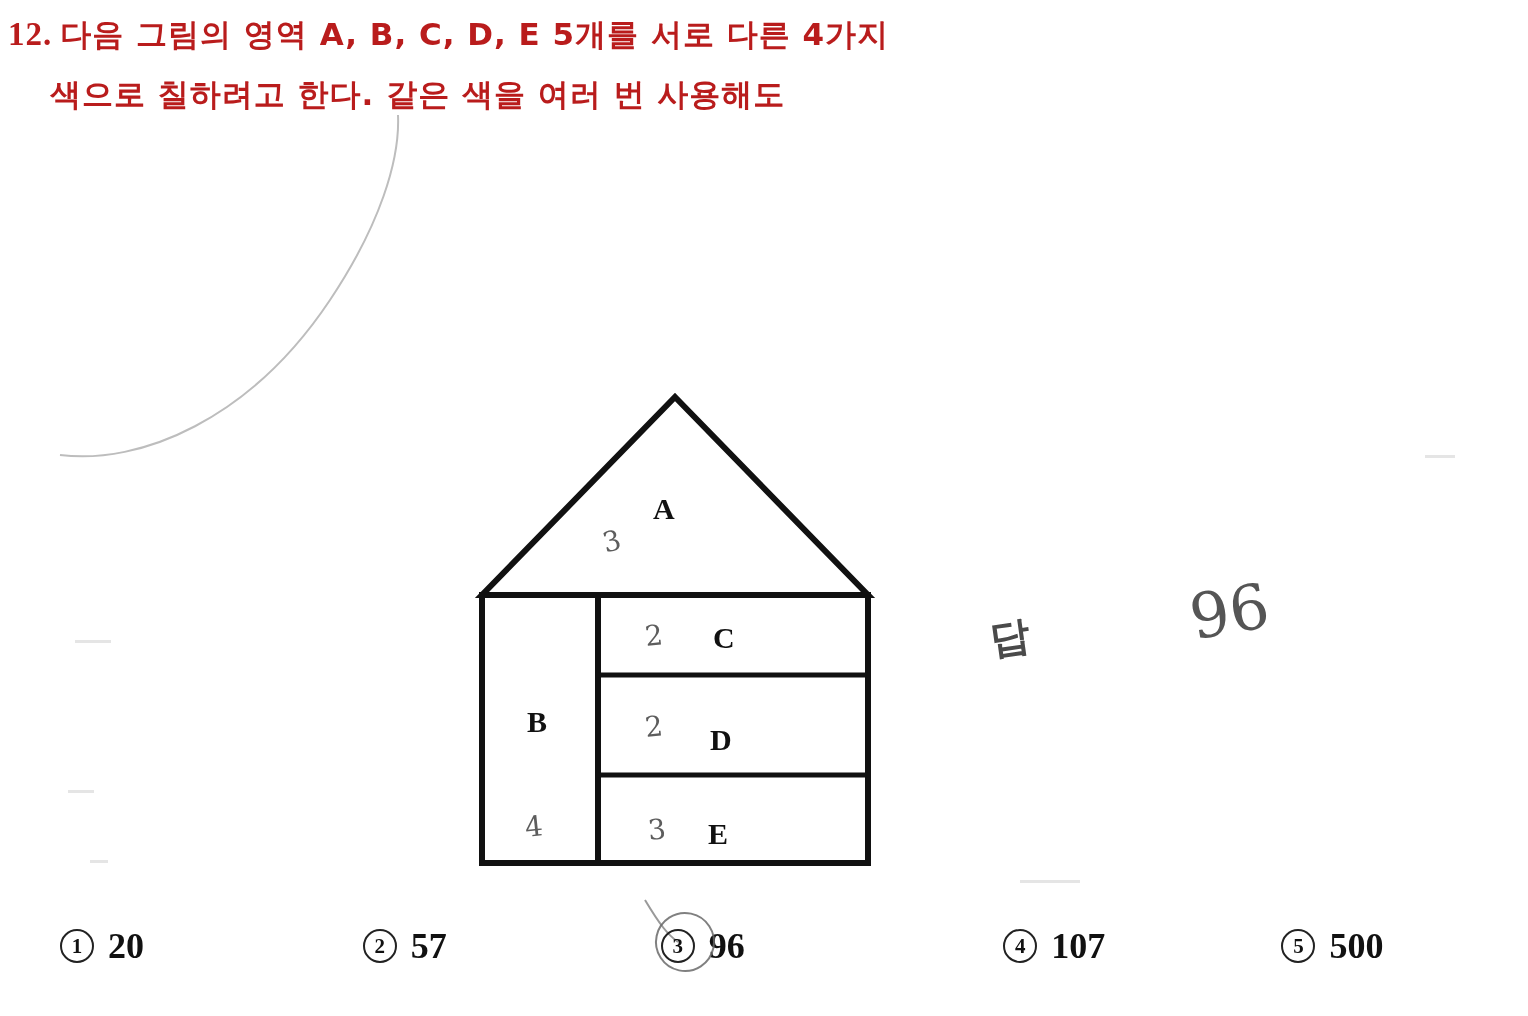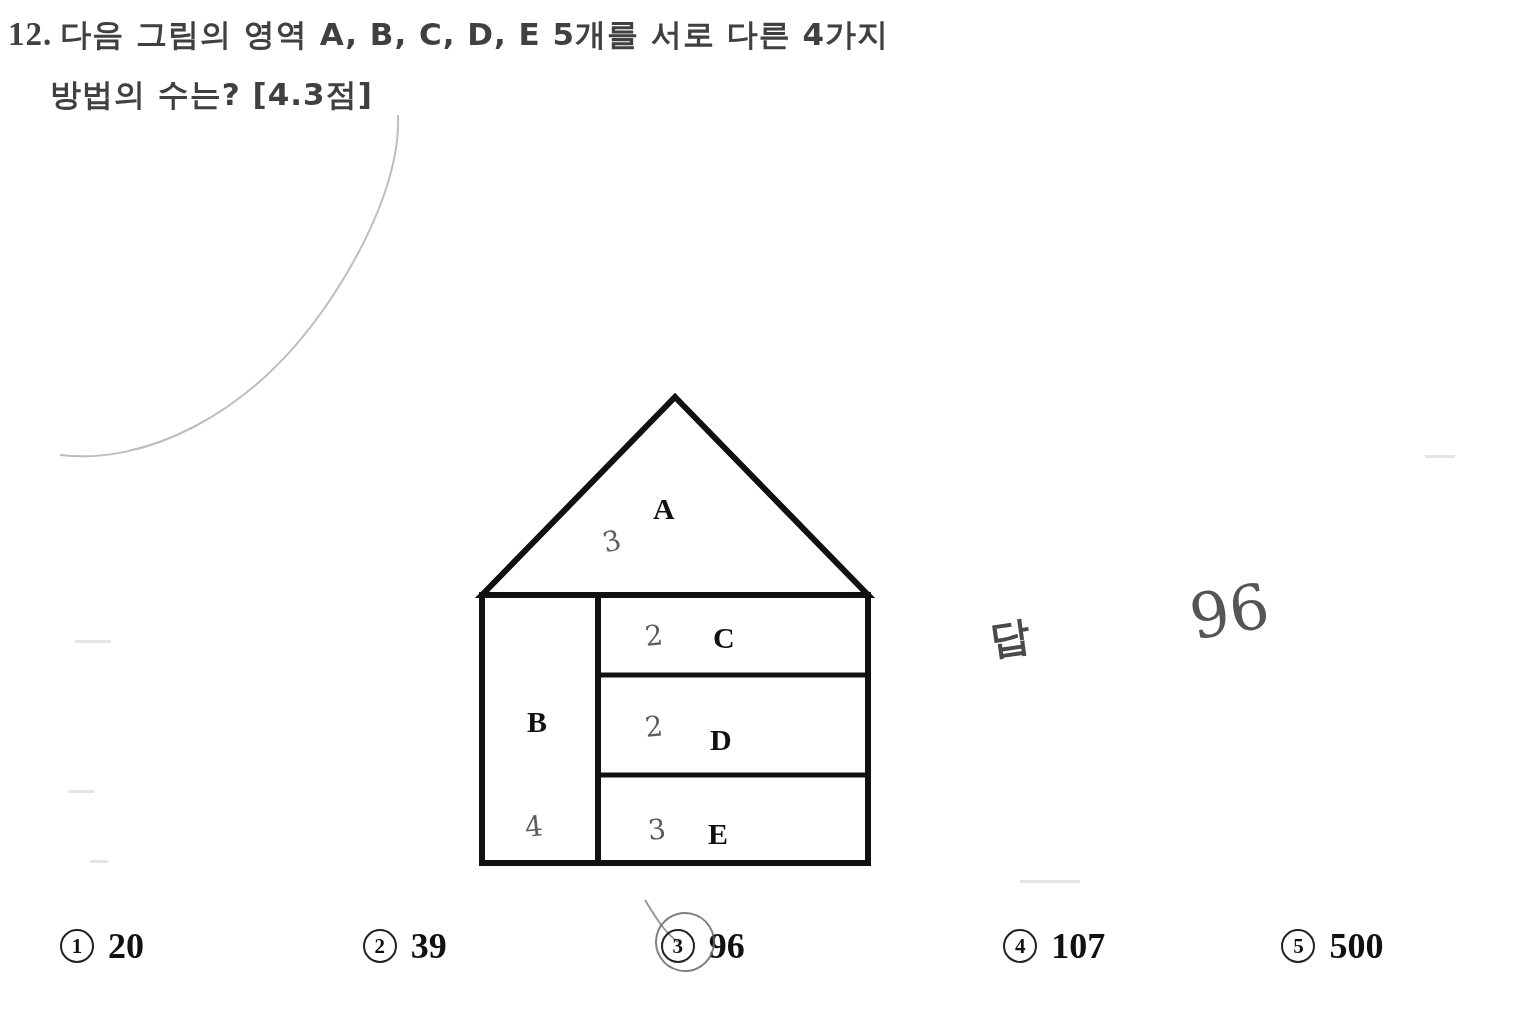--- a/index.html
+++ b/index.html
@@ -23,21 +23,21 @@
     top: 4px;
     width: 1480px;
   }
   .q-line {
     font-family: "DejaVu Sans", sans-serif;
     font-size: 31px;
     font-weight: 700;
     letter-spacing: 1px;
     line-height: 60px;
     white-space: nowrap;
-    color: #404040;
+    color: #b91c1c;
     -webkit-font-smoothing: none;
   }
   .q-line.indent { padding-left: 42px; }
   #q-number {
     display: inline-block;
     font-family: "Liberation Serif", serif;
     font-weight: 700;
     font-size: 33px;
     margin-right: 8px;
   }
@@ -169,21 +169,21 @@
 <div class="speck" style="left:75px; top:640px; width:36px; height:3px;"></div>
 <div class="speck" style="left:68px; top:790px; width:26px; height:3px;"></div>
 <div class="speck" style="left:90px; top:860px; width:18px; height:3px;"></div>
 <div class="speck" style="left:1425px; top:455px; width:30px; height:3px;"></div>
 <div class="speck" style="left:1020px; top:880px; width:60px; height:3px;"></div>
 
 <div id="question-block">
   <div class="q-line">
     <span id="q-number">12.</span><span>다음 그림의 영역 A, B, C, D, E 5개를 서로 다른 4가지</span>
   </div>
-  <div class="q-line indent">방법의 수는? [4.3점]</div>
+  <div class="q-line indent">색으로 칠하려고 한다. 같은 색을 여러 번 사용해도</div>
 </div>
 
 <div id="figure">
   <svg width="420" height="490" viewBox="0 0 420 490">
 
     <polygon points="205,12 398,210 12,210" fill="none" stroke="#111" stroke-width="6"></polygon>
     <rect x="12" y="210" width="386" height="268" fill="none" stroke="#111" stroke-width="6"></rect>
 
     <line x1="128" y1="210" x2="128" y2="478" stroke="#111" stroke-width="6"></line>
 
@@ -207,21 +207,21 @@
 <div id="answer-mark">답</div>
 <div id="answer-number">96</div>
 
 <div id="choices">
   <div class="choice" id="choice-1">
     <span class="circ">1</span>
     <span>20</span>
   </div>
   <div class="choice" id="choice-2">
     <span class="circ">2</span>
-    <span>39</span>
+    <span>57</span>
   </div>
   <div class="choice" id="choice-3">
     <span class="circ">3</span>
     <span>96</span>
   </div>
   <div class="choice" id="choice-4">
     <span class="circ">4</span>
     <span>107</span>
   </div>
   <div class="choice" id="choice-5">

